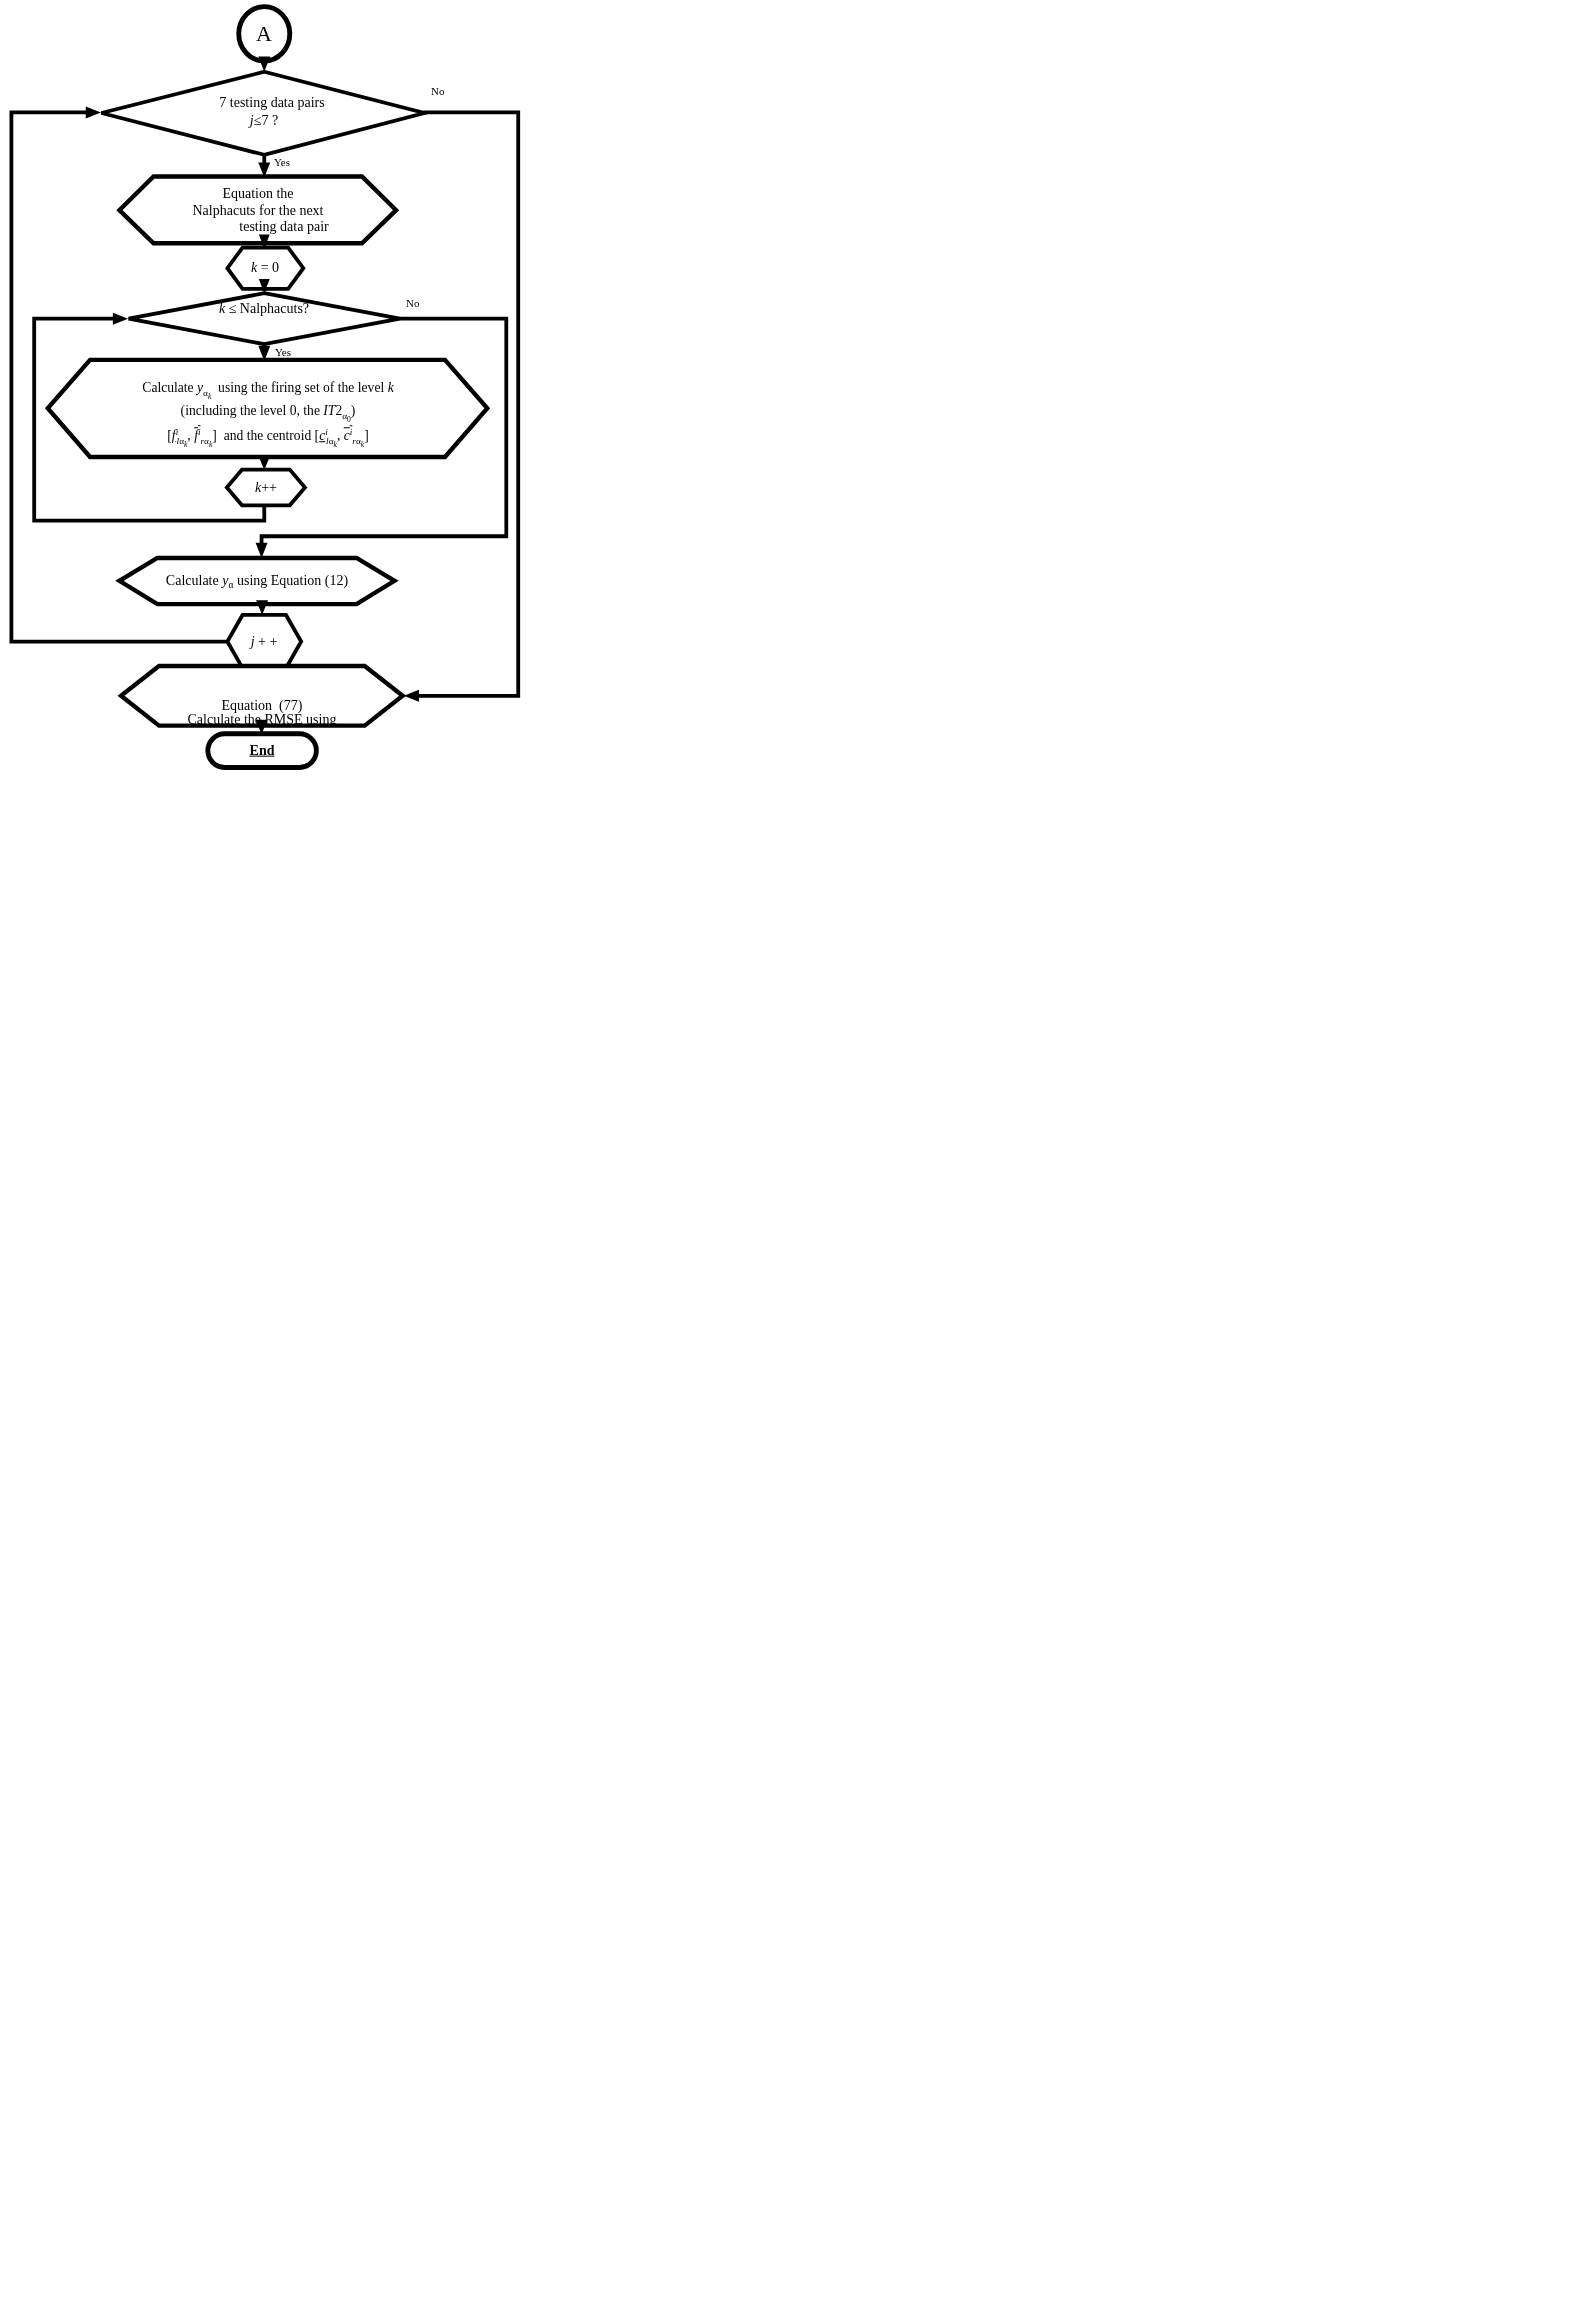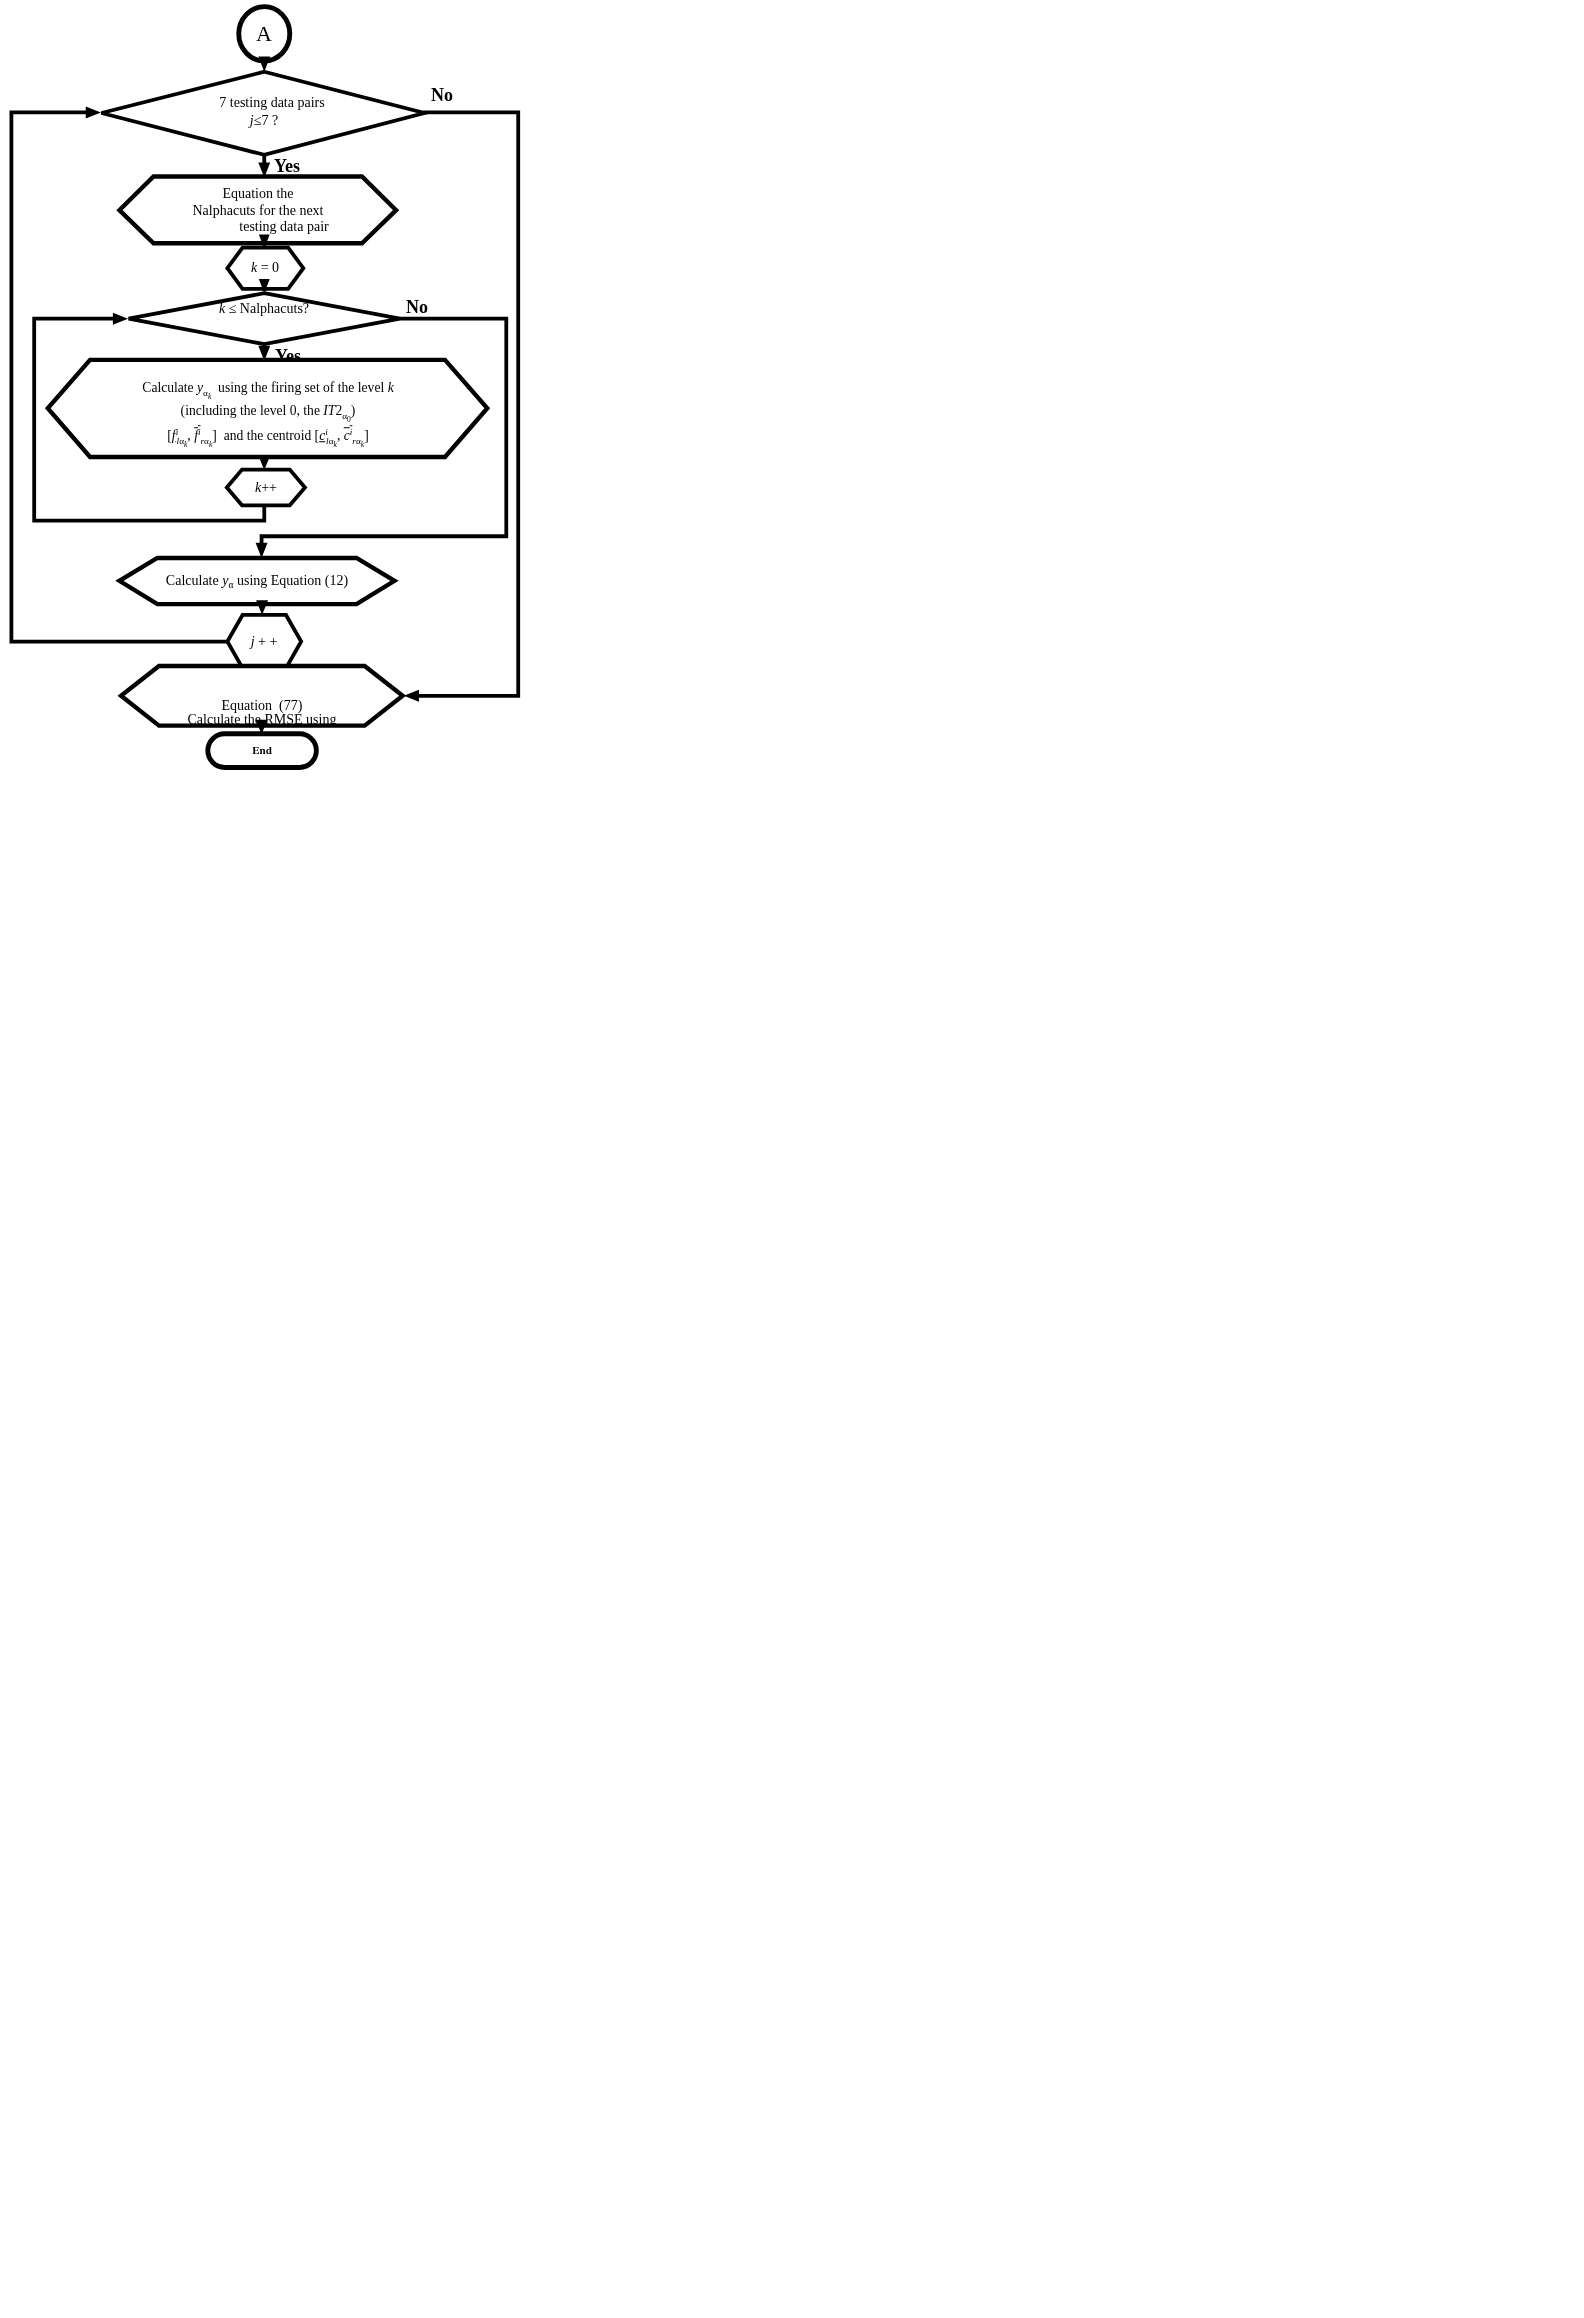--- a/index.html
+++ b/index.html
@@ -19,23 +19,23 @@
     line-height:1.05;
     text-align:center;
   }
   .lbl-tl{
     position:absolute;
     white-space:nowrap;
     line-height:1.05;
   }
   .fs-main{font-size:14px;}
   .fs-math{font-size:13.6px;}
-  .fs-branch{font-size:18px;font-weight:bold;}
+  .fs-branch{font-size:11px;}
   .fs-a{font-size:22px;}
-  .fs-end{font-size:11px;font-weight:bold;}
+  .fs-end{font-size:14px;font-weight:bold;text-decoration:underline;}
   sup,sub{font-size:68%;line-height:0;text-align:right;}
   sub sub{font-size:82%;}
   sup + sub{margin-left:-0.18em;}
   .ov{text-decoration:overline;}
   .un{text-decoration:underline;}
 </style>
 </head>
 <body>
 
 <div class="stage">

